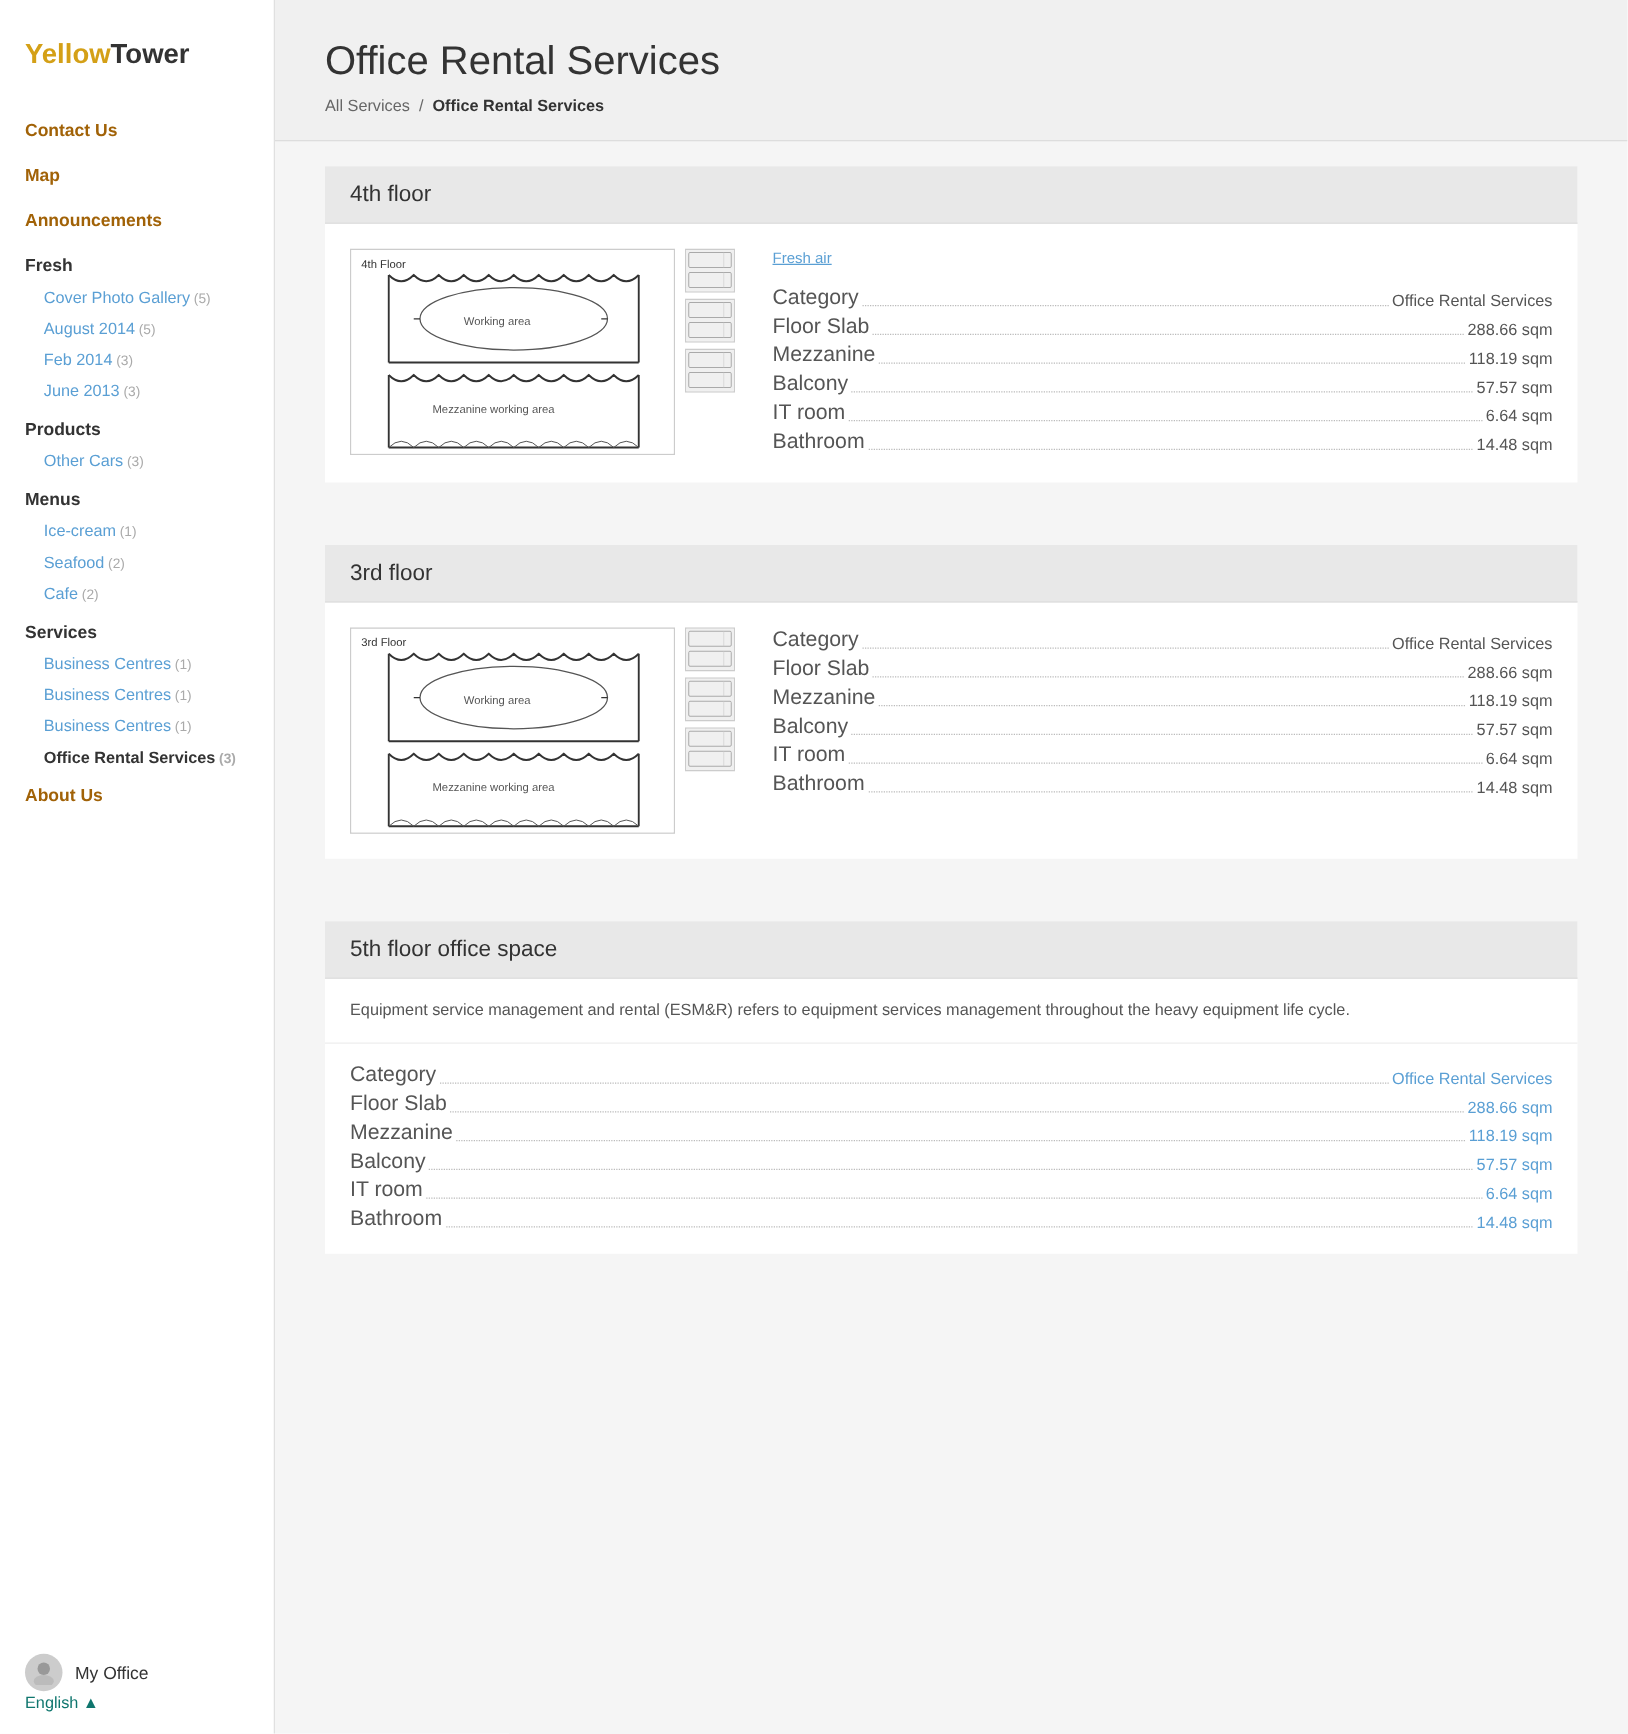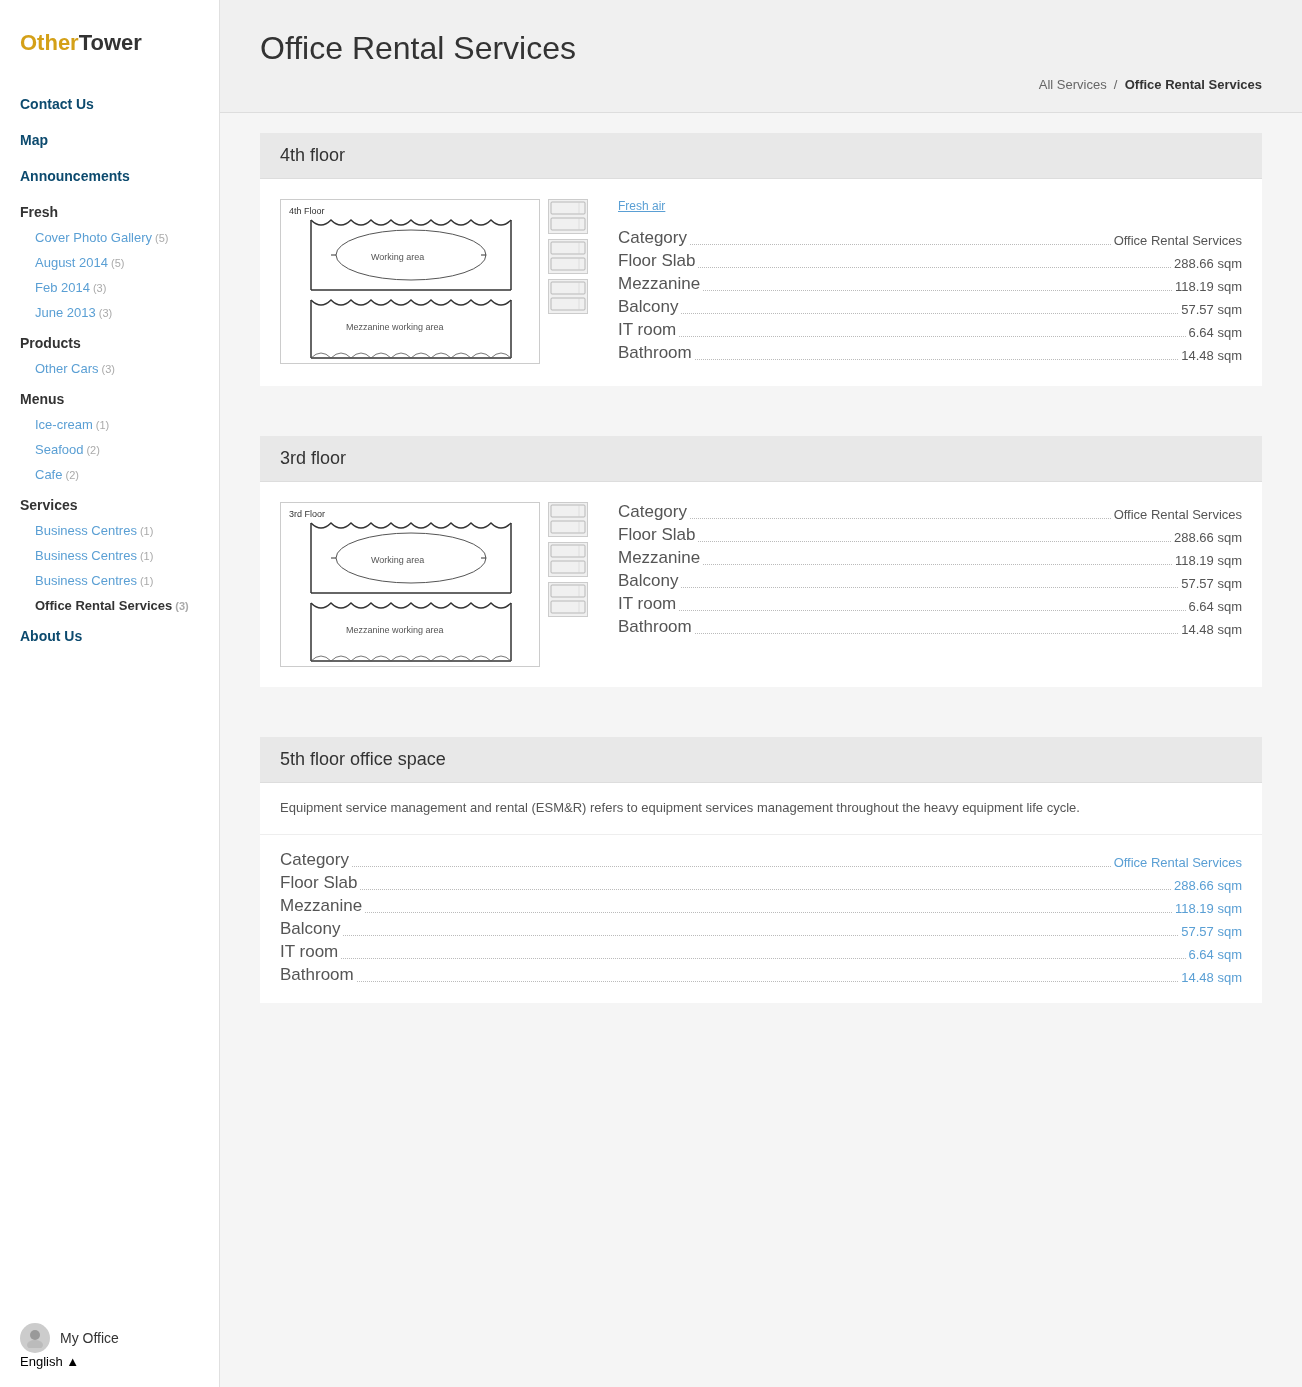--- a/index.html
+++ b/index.html
@@ -22,21 +22,21 @@
     .logo-text {
       font-size: 22px;
       font-weight: bold;
     }
     .logo-yellow { color: #d4a017; }
     .logo-dark { color: #333; }
 
     .nav-item {
       display: block;
       padding: 10px 20px;
-      color: #0c4a6e;
+      color: #a16207;
       text-decoration: none;
       font-size: 14px;
       font-weight: 600;
       cursor: pointer;
     }
     .nav-sub-item {
       display: block;
       padding: 5px 20px 5px 35px;
       color: #5a9fd4;
       text-decoration: none;
@@ -82,21 +82,21 @@
       justify-content: center;
       font-size: 16px;
       color: #666;
     }
     .my-office-label {
       font-size: 14px;
       color: #333;
     }
     .language-label {
       font-size: 13px;
-      color: #000000;
+      color: #0f766e;
       padding: 8px 20px;
       cursor: pointer;
       position: absolute;
       bottom: 10px;
       left: 0;
     }
 
     
     #main {
       flex: 1;
@@ -111,21 +111,20 @@
     }
     .page-title {
       font-size: 32px;
       font-weight: 300;
       color: #333;
       margin-bottom: 10px;
     }
     .breadcrumb {
       font-size: 13px;
       color: #666;
-      text-align: right;
     }
     .breadcrumb a {
       color: #666;
       text-decoration: none;
     }
     .breadcrumb .current {
       font-weight: bold;
       color: #333;
     }
 
@@ -231,21 +230,21 @@
       color: #555;
       white-space: nowrap;
     }
   </style>
 </head>
 <body>
 
 <aside id="sidebar">
   <div class="logo-area">
     <span class="logo-text">
-      <span class="logo-yellow">Other</span><span class="logo-dark">Tower</span>
+      <span class="logo-yellow">Yellow</span><span class="logo-dark">Tower</span>
     </span>
   </div>
 
   <div id="nav-container">
       <a class="nav-item">Contact Us</a>
       <a class="nav-item">Map</a>
       <a class="nav-item">Announcements</a>
       <div class="nav-section-label">Fresh</div>
       <a class="nav-sub-item">Cover Photo Gallery<span class="nav-count">(5)</span></a>
       <a class="nav-sub-item">August 2014<span class="nav-count">(5)</span></a>

